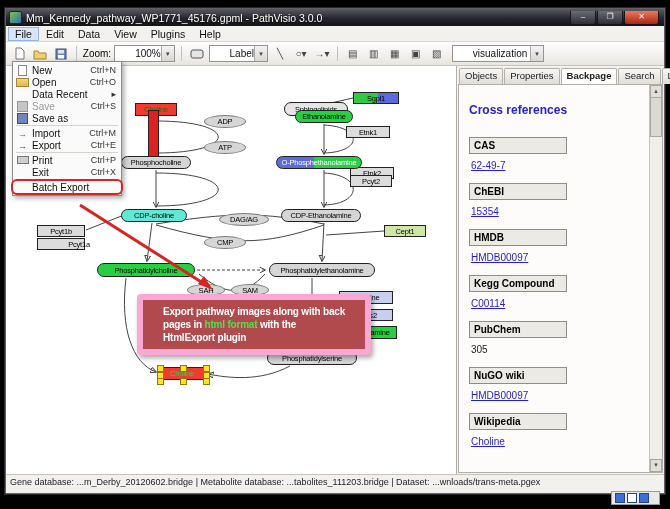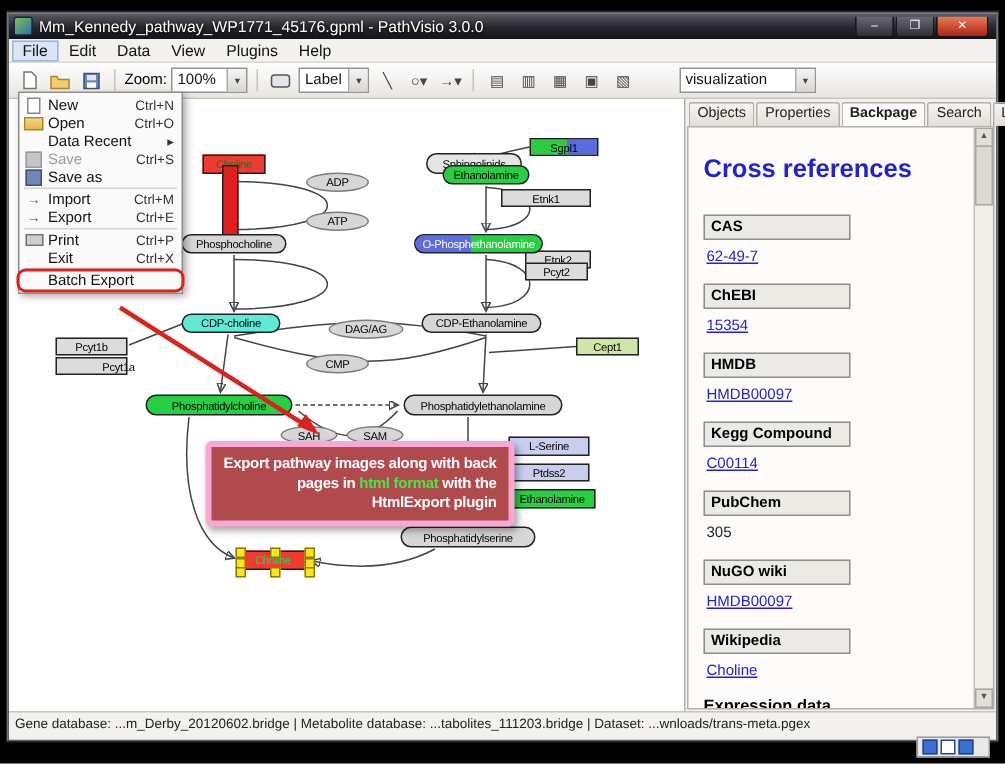--- a/index.html
+++ b/index.html
@@ -22,54 +22,54 @@
   #menubar{height:15px;display:flex;align-items:center;background:#f3f1ee;border-bottom:1px solid #dbd8d2;
            font-size:10.5px;padding-left:2px;flex:0 0 auto;}
   .menu-item{padding:1px 7px;color:#111;}
   .menu-item.active{background:#d7e5f7;border:1px solid #98b4d8;padding:0 6px;}
 
   #toolbar{height:23px;display:flex;align-items:center;background:linear-gradient(#fefefe,#e9e6e0);
            border-bottom:1px solid #c7c4be;padding:0 4px;gap:3px;font-size:10px;flex:0 0 auto;}
   .tbtn{min-width:18px;height:18px;display:flex;align-items:center;justify-content:center;color:#333;}
   .tsep{width:1px;height:15px;background:#c5c2bb;margin:0 3px;}
   .combo{background:#fff;border:1px solid #969390;height:15px;display:flex;align-items:center;
-         padding-left:3px;font-size:10px;color:#111;}
+         padding-left:20px;font-size:10px;color:#111;}
   .combo .arrow{margin-left:auto;align-self:stretch;width:12px;background:linear-gradient(#f4f4f4,#d9d7d2);
                 border-left:1px solid #aaa;font-size:7px;display:flex;align-items:center;justify-content:center;color:#444;}
   .glyph{font-size:10px;color:#444;}
 
   
   #main{flex:1;display:flex;min-height:0;}
   #canvas{width:450px;flex:0 0 450px;position:relative;background:#fff;overflow:hidden;border-right:1px solid #b3b0aa;}
   #edges{position:absolute;left:0;top:0;}
   #edges path{stroke:#444;stroke-width:1;fill:none;}
   #edges path.dash{stroke-dasharray:3,2;}
 
   .pnode{position:absolute;box-sizing:border-box;border:1px solid #222;background:#d6d6d6;
          font-size:7.5px;letter-spacing:-0.2px;color:#000;display:flex;align-items:center;justify-content:center;
          white-space:nowrap;overflow:visible;}
   .pnode.rounded{border-radius:7px;}
   .pnode.ellipse{border-radius:50%;border-color:#7c7c7c;}
   .handle{position:absolute;width:5px;height:5px;background:var(--selection-yellow);border:1px solid #8d7c00;z-index:6;}
 
-  #callout{position:absolute;left:131px;top:228px;padding:5px 8px;background:var(--callout-bg);
-           border:4px solid #f9a8d4;border-radius:4px;color:#fff;font-weight:bold;font-size:10px;
-           line-height:13px;text-align:right;letter-spacing:-0.2px;white-space:nowrap;
+  #callout{position:absolute;left:131px;top:228px;padding:5px 20px;background:var(--callout-bg);
+           border:6px solid #f9a8d4;border-radius:4px;color:#fff;font-weight:bold;font-size:10px;
+           line-height:13px;text-align:left;letter-spacing:-0.2px;white-space:nowrap;
            box-shadow:2px 3px 5px rgba(0,0,0,.35);z-index:25;}
   #callout .green{color:var(--callout-green);}
 
   
   #side{flex:1;display:flex;flex-direction:column;background:#f3f1ee;min-width:0;}
   #panel-tabs{display:flex;height:16px;padding:2px 0 0 2px;gap:1px;font-size:9.5px;flex:0 0 auto;}
   .tab{padding:1px 5px;background:linear-gradient(#f8f6f3,#e1ded8);border:1px solid #b3b0aa;border-bottom:none;
        border-radius:2px 2px 0 0;color:#222;}
   .tab.active{background:#fdfcfa;position:relative;top:0;font-weight:bold;}
   #panel-body{flex:1;background:#fdfcfa;border:1px solid #b3b0aa;margin:0 1px 1px 1px;position:relative;
               padding:12px 20px 0 10px;overflow:hidden;}
-  #crossref-heading{color:var(--link-blue);font-weight:bold;font-size:17px;margin:6px 0 20px 0;}
+  #crossref-heading{color:var(--link-blue);font-weight:bold;font-size:12px;margin:6px 0 20px 0;}
   .section-h{width:92px;height:15px;background:#eceae5;border:1px solid #8f8d88;
              font-weight:bold;font-size:10px;line-height:15px;padding-left:4px;box-sizing:content-box;margin-bottom:6px;}
   .section-v{display:block;font-size:10px;color:var(--link-blue);text-decoration:underline;margin:0 0 12px 2px;}
   .section-v.plain{color:#222;text-decoration:none;}
   #expression-footer{font-weight:bold;font-size:11px;color:#000;margin-top:4px;}
   #panel-scrollbar{position:absolute;right:0;top:0;bottom:0;width:12px;background:#f0eee9;border-left:1px solid #c6c3bd;}
   .sb-arrow{height:11px;background:#e2dfd9;border:1px solid #a9a6a0;font-size:6px;text-align:center;line-height:10px;color:#555;}
   .sb-up{position:absolute;top:0;left:0;right:0;}
   .sb-down{position:absolute;bottom:0;left:0;right:0;}
   .sb-thumb{position:absolute;top:12px;left:0;right:0;height:38px;background:#dcd9d3;border:1px solid #a9a6a0;}
@@ -230,21 +230,21 @@
         <path d="M120,212 C114,262 126,297 150,306" marker-end="url(#arr)"></path>
         <path d="M284,300 C254,316 222,312 202,308" marker-end="url(#arr)"></path>
       </svg>
 
       <div id="pathway-nodes" style="position:absolute;left:0;top:0;width:450px;height:415px;">
           <div class="pnode rounded" style="left: 278px; top: 36px; width: 64px; height: 14px; background: #e5e5e5;">Sphingolipids</div>
           <div class="pnode rect" style="left: 347px; top: 26px; width: 46px; height: 12px; background: linear-gradient(90deg, rgb(46, 204, 64) 55%, rgb(90, 106, 224) 55%);">Sgpl1</div>
           <div class="pnode rect" style="left: 129px; top: 37px; width: 42px; height: 13px; background: rgb(239, 59, 48); color: rgb(11, 122, 31);">Choline</div>
           <div class="pnode rect" style="left: 142px; top: 44px; width: 11px; height: 58px; background: rgb(224, 32, 32);"></div>
           <div class="pnode rounded" style="left: 289px; top: 44px; width: 58px; height: 13px; background: rgb(39, 208, 67);">Ethanolamine</div>
-          <div class="pnode rect" style="left: 328px; top: 60px; width: 60px; height: 12px; background: rgb(220, 220, 220);">Etnk1</div>
+          <div class="pnode rect" style="left: 340px; top: 60px; width: 44px; height: 12px; background: rgb(220, 220, 220);">Etnk1</div>
           <div class="pnode rect" style="left: 344px; top: 73px; width: 44px; height: 12px; background: rgb(220, 220, 220); margin-top: 28px;">Etnk2</div>
           <div class="pnode ellipse" style="left: 198px; top: 49px; width: 42px; height: 13px; background: rgb(214, 214, 214);">ADP</div>
           <div class="pnode ellipse" style="left: 198px; top: 75px; width: 42px; height: 13px; background: rgb(214, 214, 214);">ATP</div>
           <div class="pnode rounded" style="left: 115px; top: 90px; width: 70px; height: 13px; background: rgb(214, 214, 214);">Phosphocholine</div>
           <div class="pnode rounded" style="left: 270px; top: 90px; width: 86px; height: 13px; background: linear-gradient(90deg, rgb(92, 108, 224) 44%, rgb(39, 208, 67) 44%); color: rgb(255, 255, 255);">O-Phosphethanolamine</div>
           <div class="pnode rect" style="left: 344px; top: 109px; width: 42px; height: 12px; background: rgb(220, 220, 220);">Pcyt2</div>
           <div class="pnode rounded" style="left: 115px; top: 143px; width: 66px; height: 13px; background: #5eead4;">CDP-choline</div>
           <div class="pnode ellipse" style="left: 213px; top: 147px; width: 50px; height: 13px; background: rgb(214, 214, 214);">DAG/AG</div>
           <div class="pnode rounded" style="left: 275px; top: 143px; width: 80px; height: 13px; background: rgb(214, 214, 214);">CDP-Ethanolamine</div>
           <div class="pnode rect" style="left: 378px; top: 159px; width: 42px; height: 12px; background: rgb(207, 231, 166);">Cept1</div>
@@ -288,21 +288,20 @@
             <span class="section-v">HMDB00097</span>
             <div class="section-h">Kegg Compound</div>
             <span class="section-v">C00114</span>
             <div class="section-h">PubChem</div>
             <span class="section-v plain">305</span>
             <div class="section-h">NuGO wiki</div>
             <span class="section-v">HMDB00097</span>
             <div class="section-h">Wikipedia</div>
             <span class="section-v">Choline</span>
           </div>
-        <div id="expression-footer">Expression data</div>
         <div id="panel-scrollbar">
           <div class="sb-arrow sb-up">▲</div>
           <div class="sb-thumb"></div>
           <div class="sb-arrow sb-down">▼</div>
         </div>
       </div>
     </div>
   </div>
 
   <div id="statusbar">

